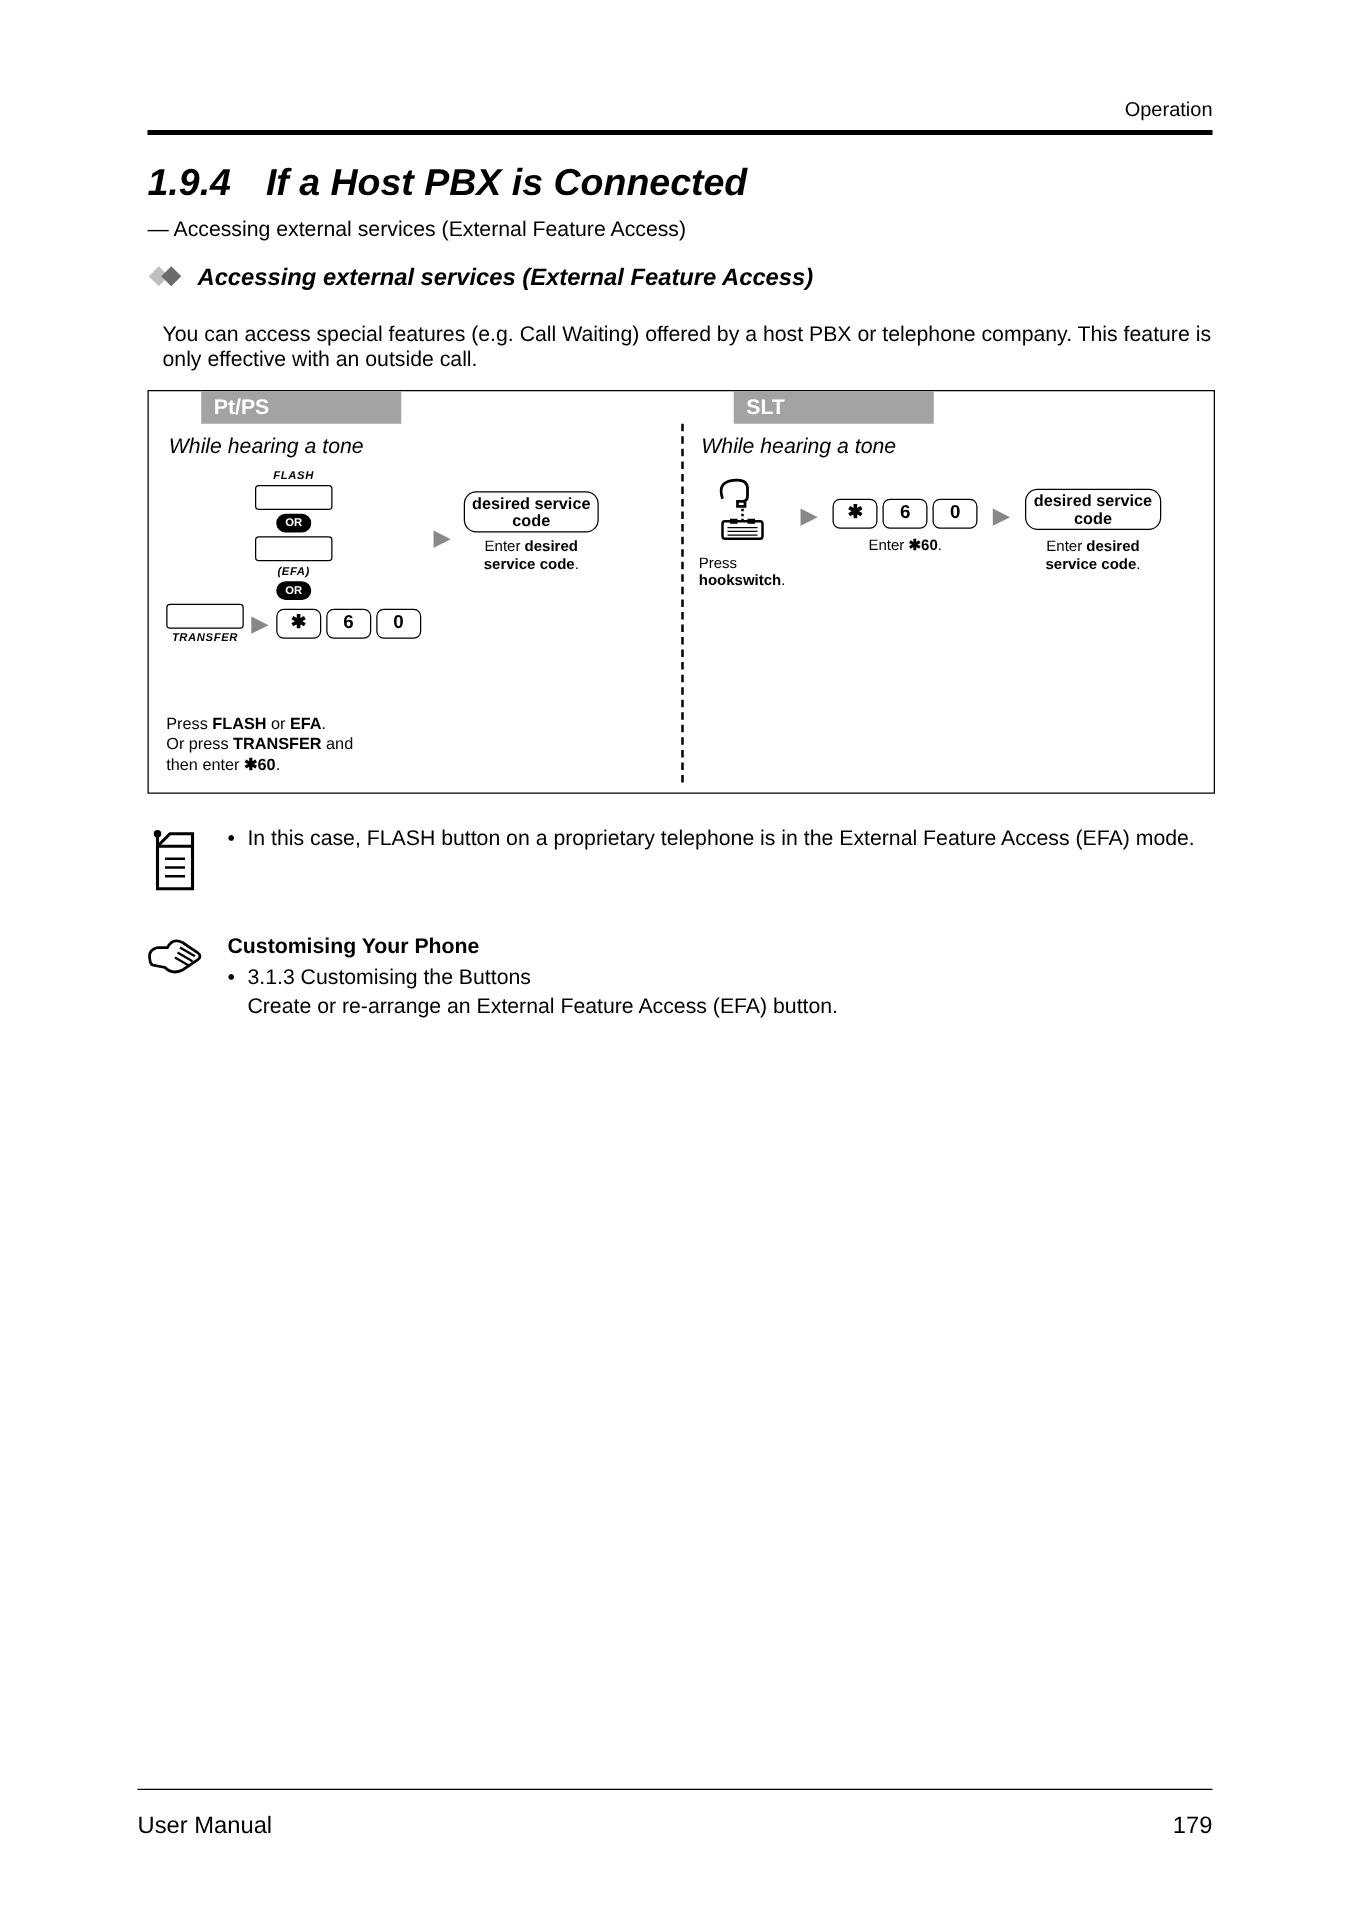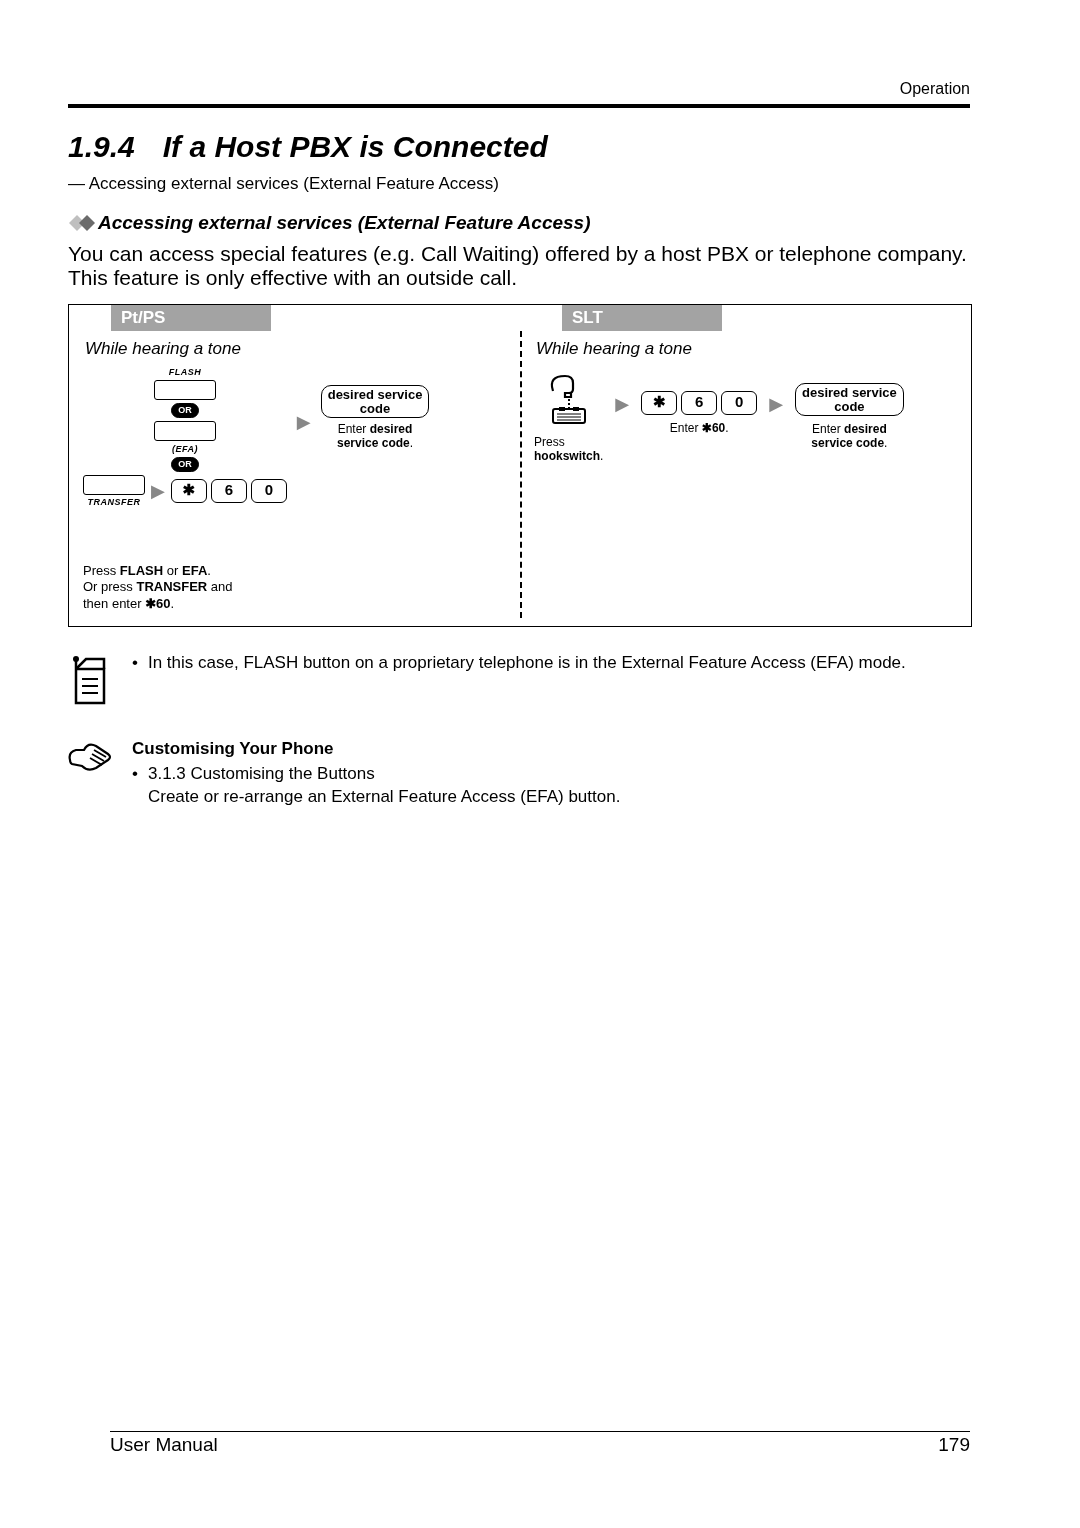--- a/index.html
+++ b/index.html
@@ -5,21 +5,21 @@
   html, body {
     margin: 0;
     padding: 0;
     background: #fff;
   }
   .page {
     width: 1080px;
     height: 1528px;
     position: relative;
     box-sizing: border-box;
-    padding: 80px 110px 60px 68px;
+    padding: 80px 110px 60px 118px;
     font-family: Arial, Helvetica, sans-serif;
     color: #000;
   }
   .running-head {
     text-align: right;
     font-size: 16px;
     margin-bottom: 6px;
   }
   .top-rule {
     border-top: 4px solid #000;
@@ -33,32 +33,33 @@
   .section-title .num {
     font-style: italic;
     margin-right: 28px;
   }
   .lead-intro {
     font-size: 17px;
     margin: 10px 0 18px 0;
   }
   .sub-row {
     display: flex;
-    align-items: center;
-    margin-bottom: 8px;
+    align-items: flex-start;
+    gap: 10px;
+    margin-bottom: 24px;
   }
   .diamond-pair svg { display: block; }
   .sub-title {
     font-size: 19px;
     font-weight: bold;
     font-style: italic;
   }
   .sub-body {
-    font-size: 21px;
-    margin: 2px 0 14px 0;
+    font-size: 17px;
+    margin: 2px 0 14px 12px;
   }
   
   .proc-box {
     border: 1px solid #000;
     width: 100%;
     display: flex;
     position: relative;
     font-size: 14px;
   }
   .col {
@@ -158,21 +159,21 @@
   .cust-bullet { display:flex; gap:10px; margin-top:2px;}
   .cust-bullet::before { content:"•"; }
   
   .bottom-rule {
     position:absolute;
     left:110px; right:110px; bottom:96px;
     border-top:1.5px solid #000;
   }
   .footer {
     position:absolute;
-    left:110px; right:110px; bottom:72px;
+    left:110px; right:110px; bottom:56px;
     display:flex;
     justify-content:space-between;
     font-size:19px;
   }
   .phone-icon svg { display:block; }
   .slt-row { display:flex; align-items:flex-start; gap:12px; margin-top:14px;}
   .slt-block { display:flex; flex-direction:column; align-items:center; gap:2px;}
 </style>
 </head>
 <body>

